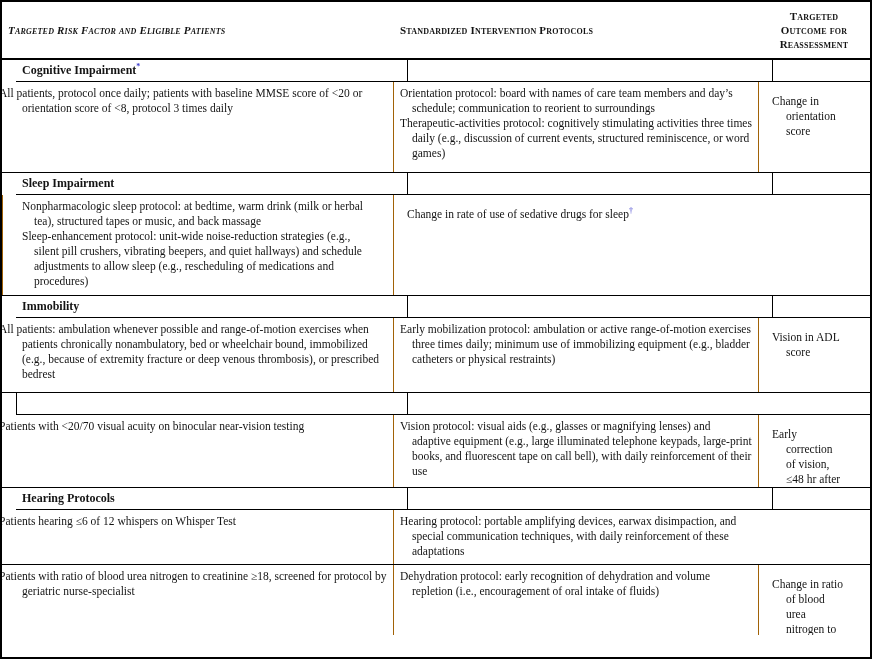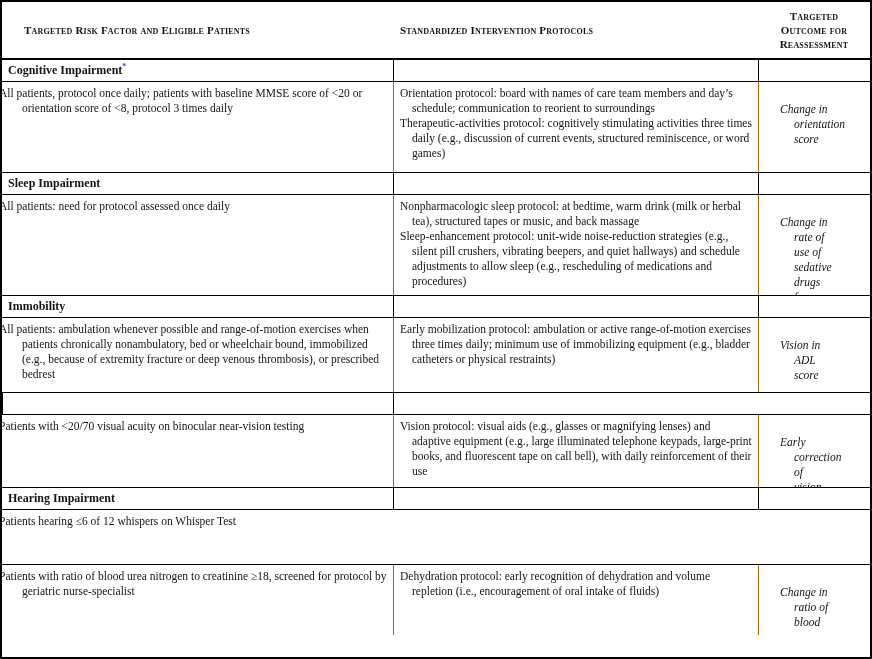--- a/index.html
+++ b/index.html
@@ -11,47 +11,47 @@
   }
   .row{display:grid;grid-template-columns:391px 365px 112px;box-sizing:border-box;}
   .row > div{box-sizing:border-box;overflow:hidden;}
   
   .hdr{height:58px;border-bottom:2px solid #000;align-items:center;}
   .hdr > div{border:none;}
   .hcell{
     font-weight:bold;font-variant:small-caps;font-size:11px;line-height:14px;
     letter-spacing:.2px;
   }
-  .hc1{padding-left:22px;}
+  .hc1{padding-left:6px;font-style:italic;}
   .hc2{padding-left:7px;}
   .hc3{text-align:center;padding:0 2px;}
   
-  .sec{height:22px;border-bottom:1px solid #000;}
+  .sec{height:22px;border-bottom:1px solid #000;margin-left:14px;}
   .sec .c2,.sec .c3{border-left:1px solid #000;}
   .sec-title{
     font-weight:bold;font-size:12px;line-height:20px;padding-left:6px;
     white-space:nowrap;
   }
   
   .body-row{border-bottom:1px solid #000;}
   .body-row .c2,.body-row .c3{border-left:1px solid #a16207;}
   .body-row.last{border-bottom:none;}
   .c1 p{
     margin:0;padding:4px 4px 0 20px;text-indent:-23px;
     font-size:11.5px;line-height:15px;
   }
   .c2{display:flex;justify-content:center;}
   .c2 .prot{max-width:352px;padding-top:4px;}
   .c2 p{
     margin:0;padding-left:12px;text-indent:-12px;
     font-size:11.5px;line-height:15px;
   }
   .c3 p{
-    margin:16px;padding:4px 18px 0 19px;text-indent:-14px;
-    font-size:11.5px;line-height:15px;font-style:italic;
+    margin:8px;padding:4px 18px 0 19px;text-indent:-14px;
+    font-size:11.5px;line-height:15px;
   }
   sup.note{
     font-size:8px;color:#3a3acc;line-height:0;vertical-align:super;
   }.h22{height:22px}.h91{height:91px}.h101{height:101px}
   .h75{height:75px}.h73{height:73px}.h55{height:55px}.h70{height:70px}
 </style>
 </head>
 <body>
 
 <div class="tbl">
@@ -85,23 +85,20 @@
         <p><span>Change in orientation score</span><sup class="note"></sup></p>
       </div>
   </div>
 
   <div class="row sec h22">
     <div class="c1 sec-title"><span>Sleep Impairment</span><sup class="note"></sup></div>
     <div class="c2"></div>
     <div class="c3"></div>
   </div>
   <div class="row body-row h101">
-    <div class="c1">
-        <p>All patients: need for protocol assessed once daily</p>
-      </div>
     <div class="c2">
         <div class="prot">
       <p>Nonpharmacologic sleep protocol: at bedtime, warm drink (milk or herbal tea), structured tapes or music, and back massage</p>
       <p>Sleep-enhancement protocol: unit-wide noise-reduction strategies (e.g., silent pill crushers, vibrating beepers, and quiet hallways) and schedule adjustments to allow sleep (e.g., rescheduling of medications and procedures)</p>
     </div>
       </div>
     <div class="c3">
         <p><span>Change in rate of use of sedative drugs for sleep</span><sup class="note">†</sup></p>
       </div>
   </div>
@@ -137,27 +134,32 @@
         <div class="prot">
       <p>Vision protocol: visual aids (e.g., glasses or magnifying lenses) and adaptive equipment (e.g., large illuminated telephone keypads, large-print books, and fluorescent tape on call bell), with daily reinforcement of their use</p>
     </div>
       </div>
     <div class="c3">
         <p><span>Early correction of vision, ≤48 hr after admission</span><sup class="note"></sup></p>
       </div>
   </div>
 
   <div class="row sec h22">
-    <div class="c1 sec-title"><span>Hearing Impairment</span><sup class="note"></sup></div>
+    <div class="c1 sec-title"><span>Hearing Protocols</span><sup class="note"></sup></div>
     <div class="c2"></div>
     <div class="c3"></div>
   </div>
   <div class="row body-row h55">
     <div class="c1">
         <p>Patients hearing ≤6 of 12 whispers on Whisper Test</p>
+      </div>
+    <div class="c2">
+        <div class="prot">
+      <p>Hearing protocol: portable amplifying devices, earwax disimpaction, and special communication techniques, with daily reinforcement of these adaptations</p>
+    </div>
       </div>
   </div>
 
   <div class="row body-row last h70">
     <div class="c1">
         <p>Patients with ratio of blood urea nitrogen to creatinine ≥18, screened for protocol by geriatric nurse-specialist</p>
       </div>
     <div class="c2">
         <div class="prot">
       <p>Dehydration protocol: early recognition of dehydration and volume repletion (i.e., encouragement of oral intake of fluids)</p>

